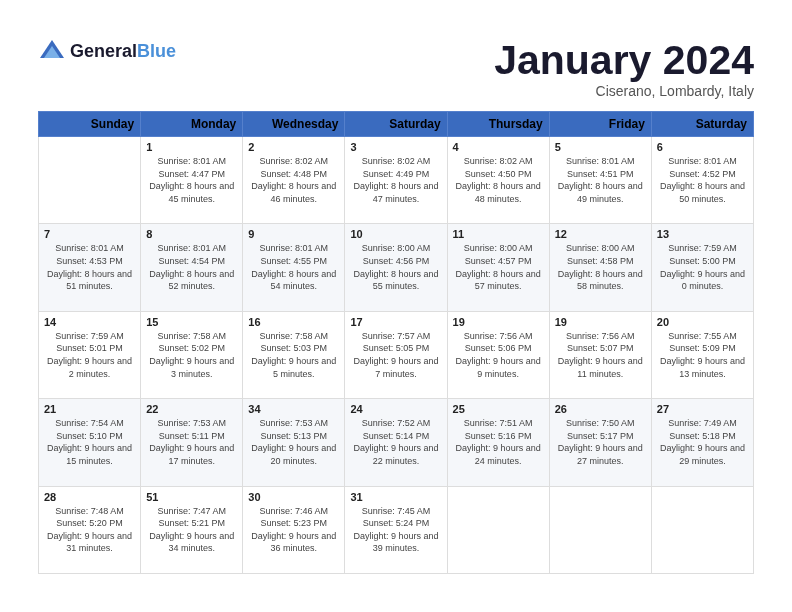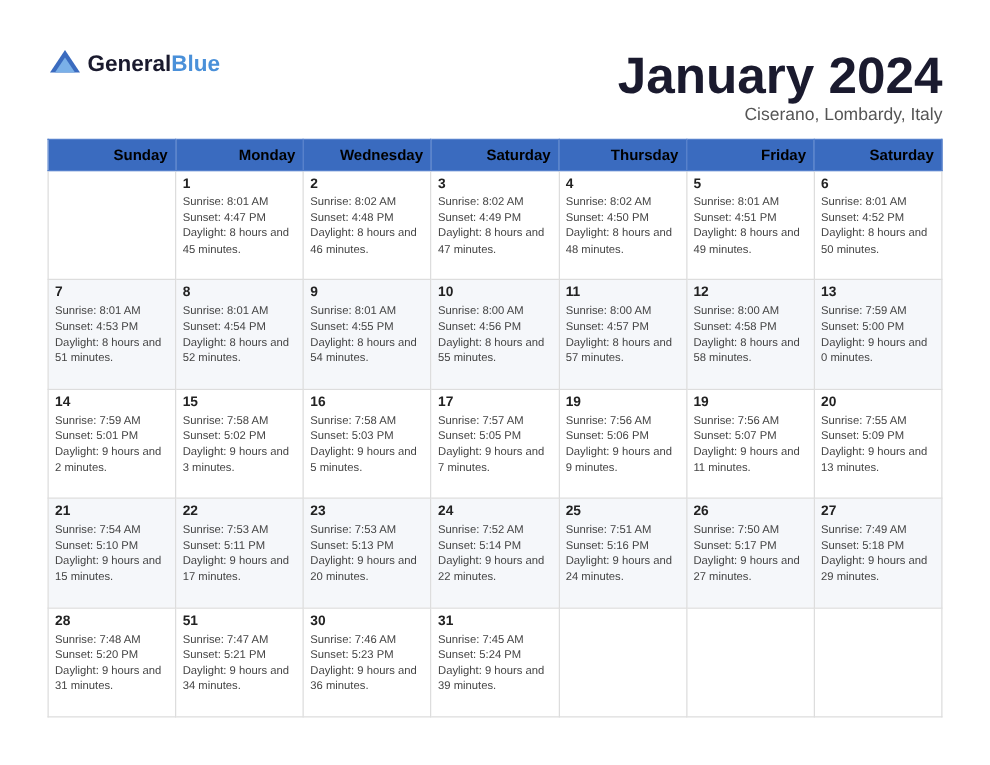--- a/index.html
+++ b/index.html
@@ -82,20 +82,21 @@
       font-size: 11px;
       font-weight: bold;
       color: #222;
       display: block;
       margin-bottom: 2px;
     }
     .day-info {
       font-size: 9px;
       color: #444;
       line-height: 1.4;
+      text-align: center;
     }
     .empty-cell {
       background: #fff !important;
     }
   </style>
 </head>
 <body>
 
 <div class="page">
   <div class="header">
@@ -217,21 +218,21 @@
         <tr>
           <td>
             <span class="day-number">21</span>
             <div class="day-info">Sunrise: 7:54 AM<br>Sunset: 5:10 PM<br>Daylight: 9 hours and 15 minutes.</div>
           </td>
           <td>
             <span class="day-number">22</span>
             <div class="day-info">Sunrise: 7:53 AM<br>Sunset: 5:11 PM<br>Daylight: 9 hours and 17 minutes.</div>
           </td>
           <td>
-            <span class="day-number">23</span>
+            <span class="day-number">34</span>
             <div class="day-info">Sunrise: 7:53 AM<br>Sunset: 5:13 PM<br>Daylight: 9 hours and 20 minutes.</div>
           </td>
           <td>
             <span class="day-number">24</span>
             <div class="day-info">Sunrise: 7:52 AM<br>Sunset: 5:14 PM<br>Daylight: 9 hours and 22 minutes.</div>
           </td>
           <td>
             <span class="day-number">25</span>
             <div class="day-info">Sunrise: 7:51 AM<br>Sunset: 5:16 PM<br>Daylight: 9 hours and 24 minutes.</div>
           </td>

